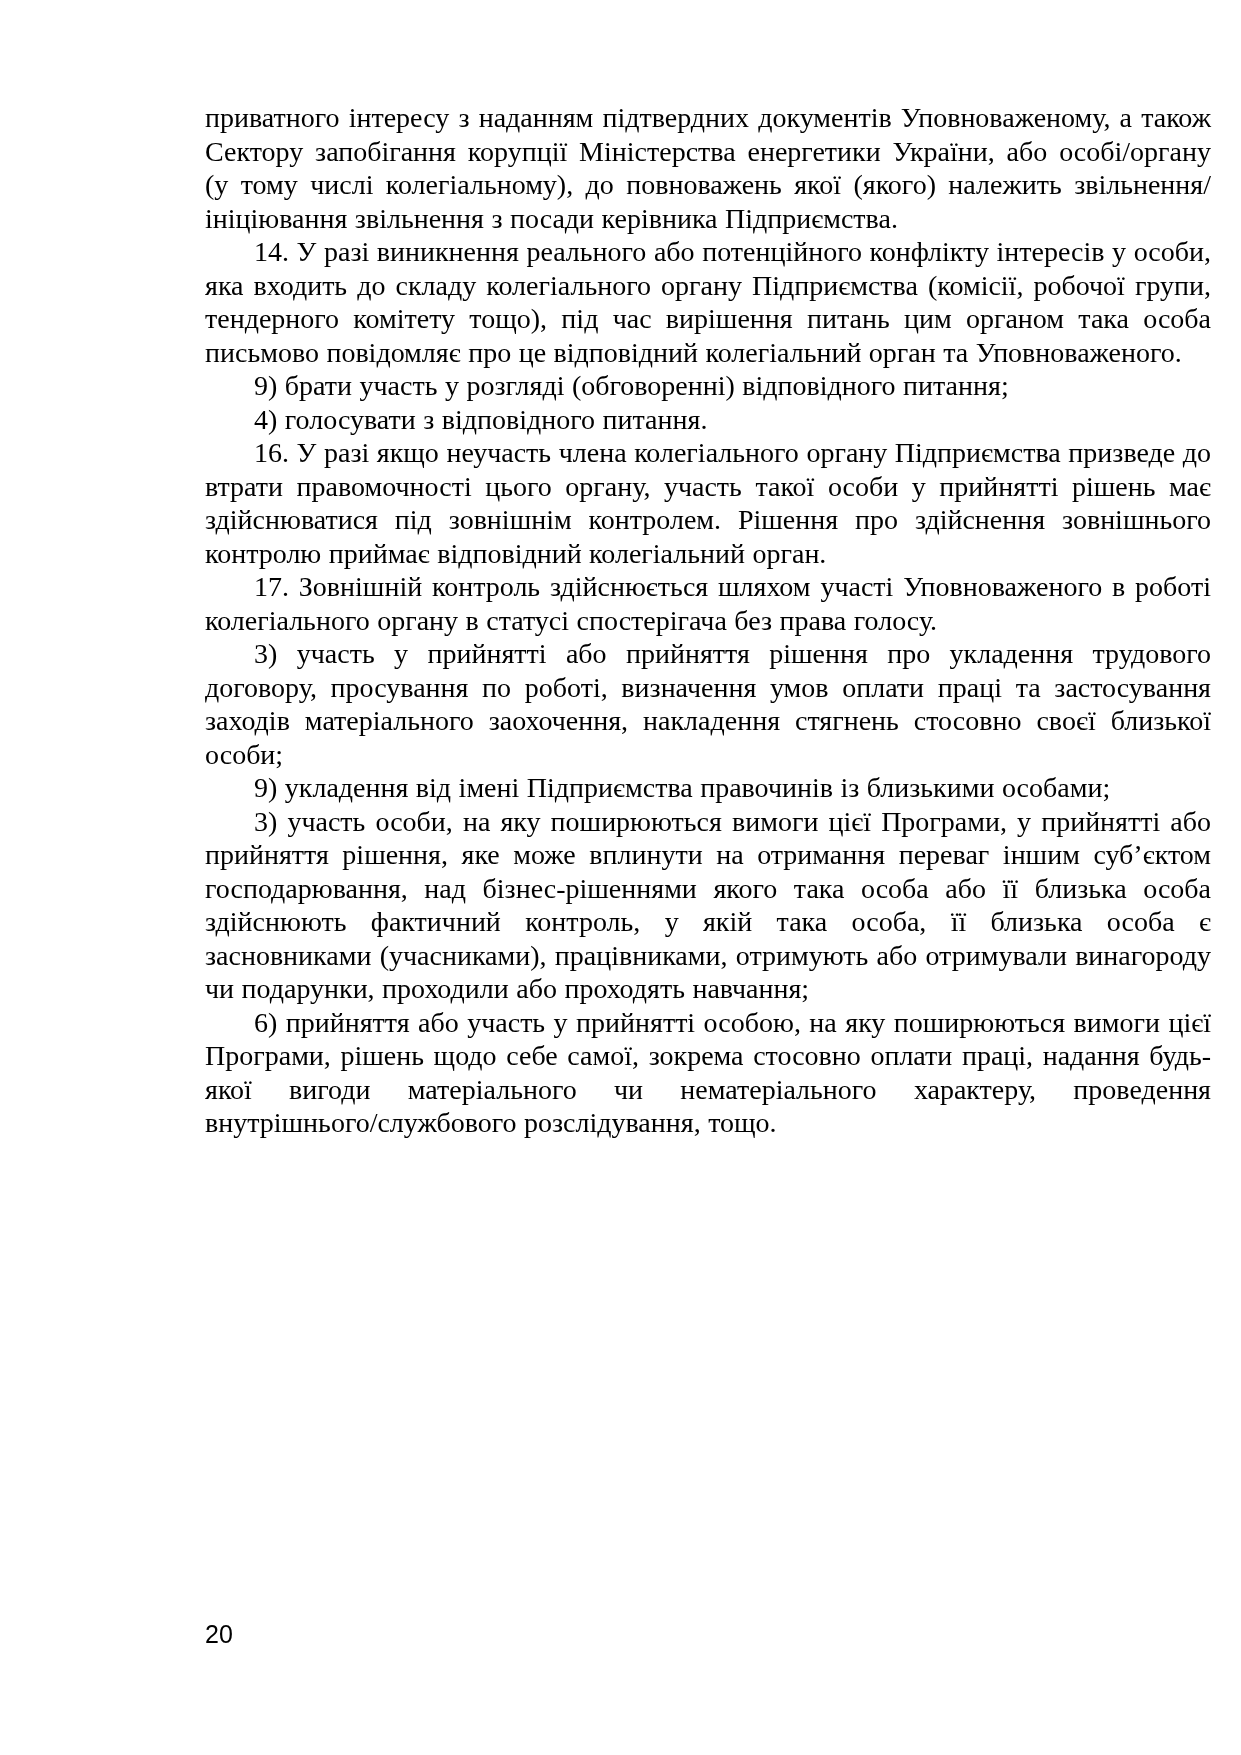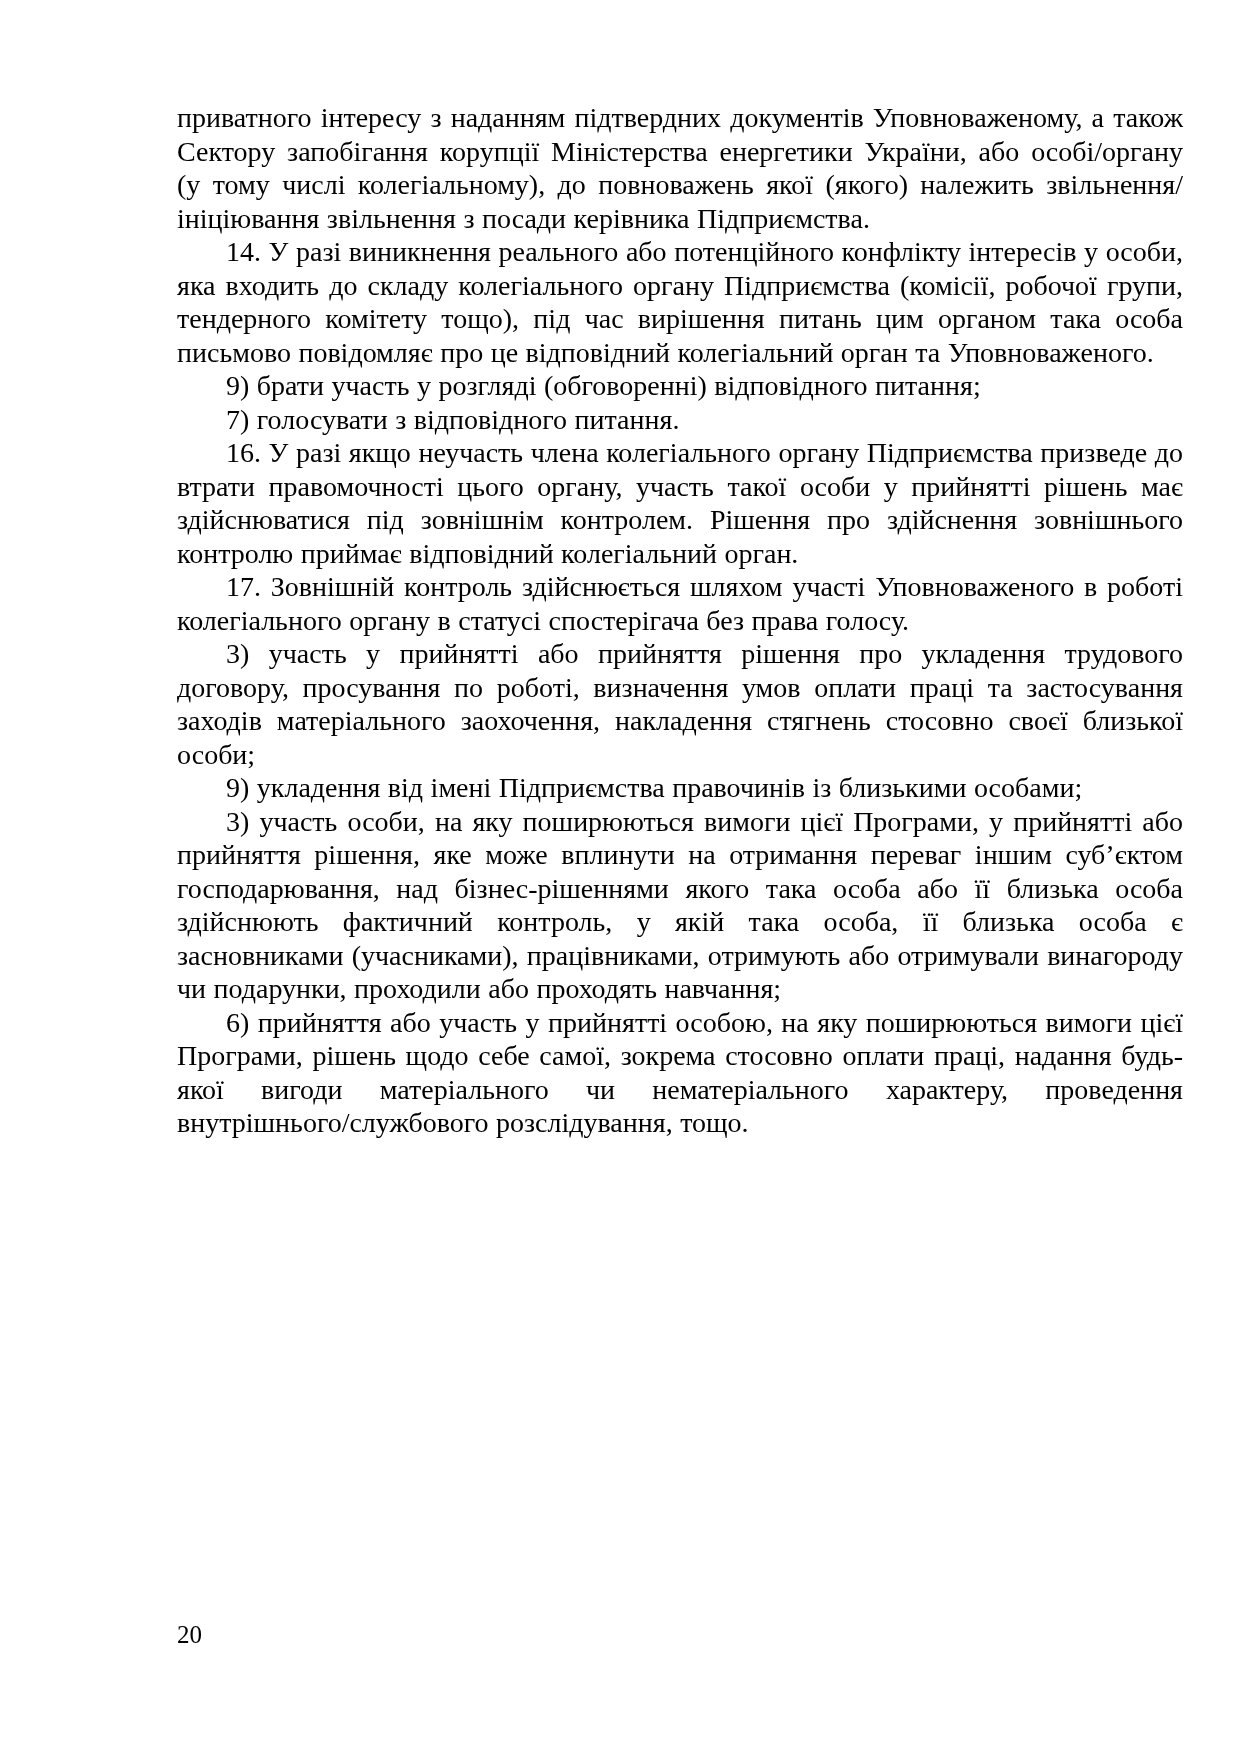--- a/index.html
+++ b/index.html
@@ -11,20 +11,21 @@
     width: 1241px;
     height: 1755px;
     position: relative;
     overflow: hidden;
   }
   .page {
     position: absolute;
     inset: 0;
     background: #ffffff;
     color: #000000;
+    margin-left: 28px;
   }
   .text-block {
     position: absolute;
     left: 177px;
     top: 101px;
     width: 1006px;
     font-family: "Liberation Serif", "DejaVu Serif", serif;
     font-size: 28px;
     line-height: 33.5px;
     text-align: justify;
@@ -36,35 +37,35 @@
     text-indent: 49px;
     word-spacing: 0.5px;
   }
   .text-block p.continuation {
     text-indent: 0;
   }
   .page-number {
     position: absolute;
     left: 177px;
     top: 1620px;
-    font-family: Liberation Serif, serif;
+    font-family: Liberation Sans, sans-serif;
     font-size: 25px;
     line-height: 29px;
     color: #000000;
   }
 </style>
 </head>
 <body>
 
 <div class="page">
   <div class="text-block">
     <p class="continuation">приватного інтересу з наданням підтвердних документів Уповноваженому, а також Сектору запобігання корупції Міністерства енергетики України, або особі/органу (у тому числі колегіальному), до повноважень якої (якого) належить звільнення/ініціювання звільнення з посади керівника Підприємства.</p>
     <p>14. У разі виникнення реального або потенційного конфлікту інтересів у особи, яка входить до складу колегіального органу Підприємства (комісії, робочої групи, тендерного комітету тощо), під час вирішення питань цим органом така особа письмово повідомляє про це відповідний колегіальний орган та Уповноваженого.</p>
     <p>9) брати участь у розгляді (обговоренні) відповідного питання;</p>
-    <p>7) голосувати з відповідного питання.</p>
+    <p>4) голосувати з відповідного питання.</p>
     <p>16. У разі якщо неучасть члена колегіального органу Підприємства призведе до втрати правомочності цього органу, участь такої особи у прийнятті рішень має здійснюватися під зовнішнім контролем. Рішення про здійснення зовнішнього контролю приймає відповідний колегіальний орган.</p>
     <p>17. Зовнішній контроль здійснюється шляхом участі Уповноваженого в роботі колегіального органу в статусі спостерігача без права голосу.</p>
     <p>3) участь у прийнятті або прийняття рішення про укладення трудового договору, просування по роботі, визначення умов оплати праці та застосування заходів матеріального заохочення, накладення стягнень стосовно своєї близької особи;</p>
     <p>9) укладення від імені Підприємства правочинів із близькими особами;</p>
     <p>3) участь особи, на яку поширюються вимоги цієї Програми, у прийнятті або прийняття рішення, яке може вплинути на отримання переваг іншим суб’єктом господарювання, над бізнес-рішеннями якого така особа або її близька особа здійснюють фактичний контроль, у якій така особа, її близька особа є засновниками (учасниками), працівниками, отримують або отримували винагороду чи подарунки, проходили або проходять навчання;</p>
     <p>6) прийняття або участь у прийнятті особою, на яку поширюються вимоги цієї Програми, рішень щодо себе самої, зокрема стосовно оплати праці, надання будь-якої вигоди матеріального чи нематеріального характеру, проведення внутрішнього/службового розслідування, тощо.</p>
   </div>
   <div class="page-number">20</div>
 </div>
 

